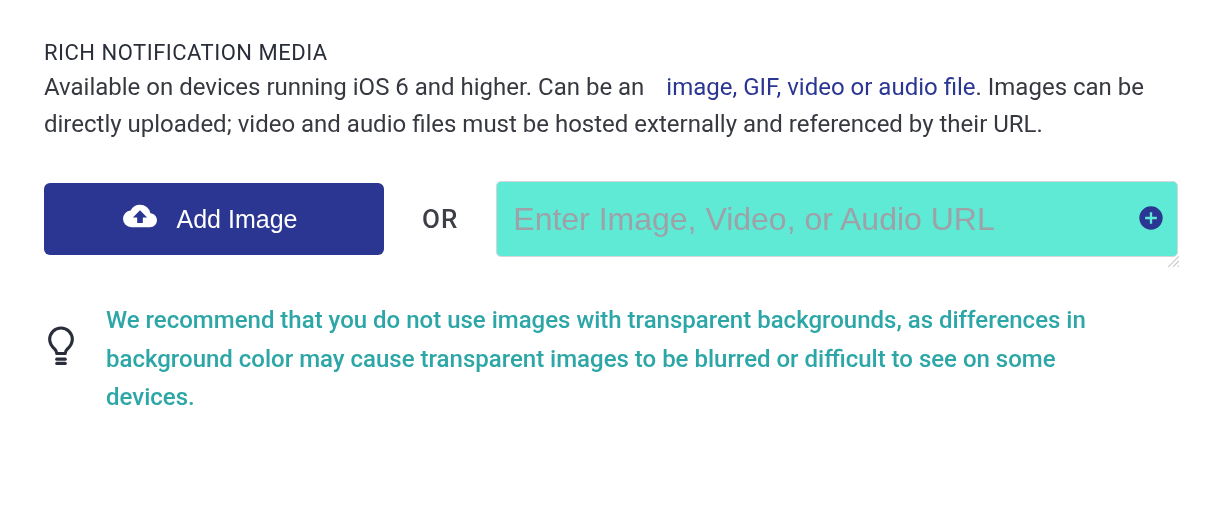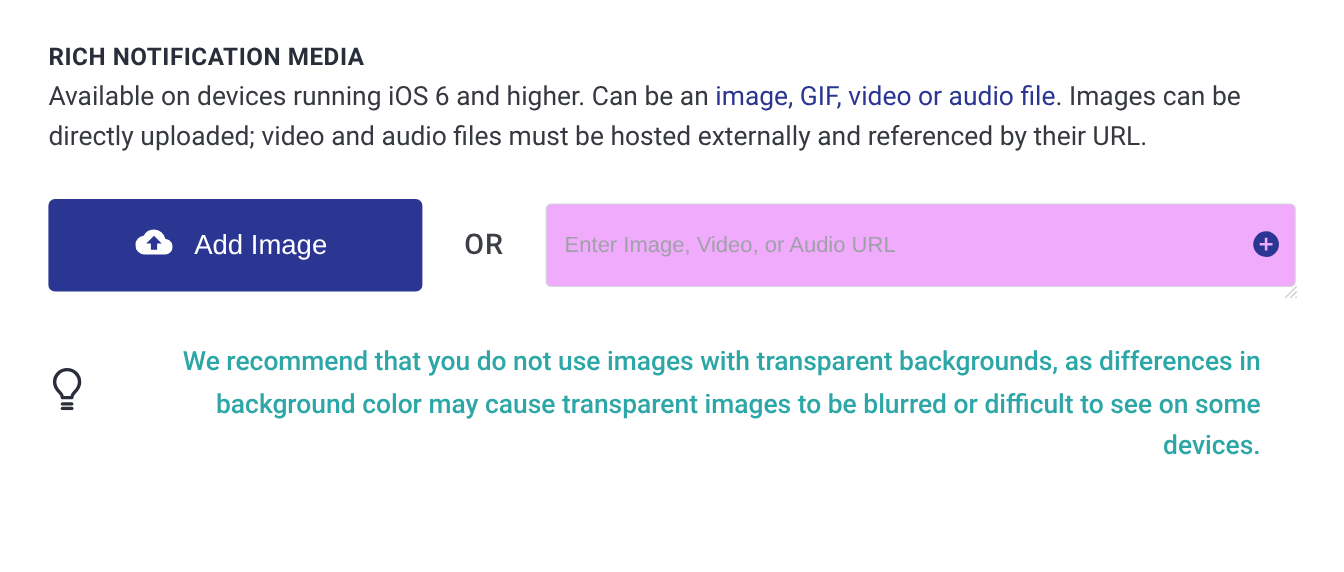--- a/index.html
+++ b/index.html
@@ -5,53 +5,54 @@
   * { box-sizing: border-box; margin: 0; padding: 0; }
   body {
     font-family: -apple-system, BlinkMacSystemFont, "Segoe UI", Roboto, "Helvetica Neue", Arial, sans-serif;
     background: #fff;
     color: #2b2e3b;
     padding: 40px 44px 44px 44px;
     width: 1222px;
   }
   .section-title {
     font-size: 22px;
-    font-weight: 700;
+    font-weight: 400;
     letter-spacing: 0.5px;
     color: #2a2e3a;
     text-transform: uppercase;
     margin-bottom: 4px;
   }
   .section-desc {
     font-size: 24px;
     line-height: 1.55;
     color: #36393f;
     font-weight: 400;
     max-width: 1120px;
   }
   .section-desc a {
     color: #2a3692;
     text-decoration: none;
+    margin-left: 16px;
   }
   .controls {
     display: flex;
     align-items: center;
     gap: 38px;
     margin-top: 38px;
   }
   .btn-add {
     display: inline-flex;
     align-items: center;
     justify-content: center;
     gap: 20px;
     background: #2a3692;
     color: #fff;
     border: none;
     border-radius: 6px;
-    height: 84px;
+    height: 72px;
     padding: 0 40px 0 32px;
     font-size: 25px;
     font-weight: 500;
     cursor: pointer;
     min-width: 340px;
   }
   .btn-add svg { width: 34px; height: 34px; fill: #fff; }
   .or-label {
     font-size: 26px;
     color: #3d3f46;
@@ -61,24 +62,24 @@
   .url-input-wrap {
     position: relative;
     flex: 1;
   }
   .url-input {
     width: 100%;
     height: 76px;
     border: 1px solid #d4d6db;
     border-radius: 5px;
     padding: 0 54px 0 16px;
-    font-size: 20px;
+    font-size: 32px;
     color: #2b2e3b;
     outline: none;
-    background: #f0abfc;
+    background: #5eead4;
   }
   .url-input::placeholder { color: #9ea1a8; }
   .add-url-btn {
     position: absolute;
     right: 12px;
     top: 50%;
     transform: translateY(-50%);
     width: 30px;
     height: 30px;
     border: none;
@@ -108,21 +109,20 @@
     margin-top: 24px;
     flex-shrink: 0;
   }
   .tip-icon svg { width: 34px; height: 40px; stroke: #2a2e3a; }
   .tip-text {
     font-size: 24px;
     line-height: 1.6;
     color: #2ca6a6;
     font-weight: 500;
     max-width: 1040px;
-    text-align: right;
   }
 </style>
 </head>
 <body>
 
 <div class="section-title">RICH NOTIFICATION MEDIA</div>
 
 <p class="section-desc">
   <span>Available on devices running iOS 6 and higher. Can be an </span><a href="#">image, GIF, video or audio file</a><span>. Images can be directly uploaded; video and audio files must be hosted externally and referenced by their URL.</span>
 </p>

